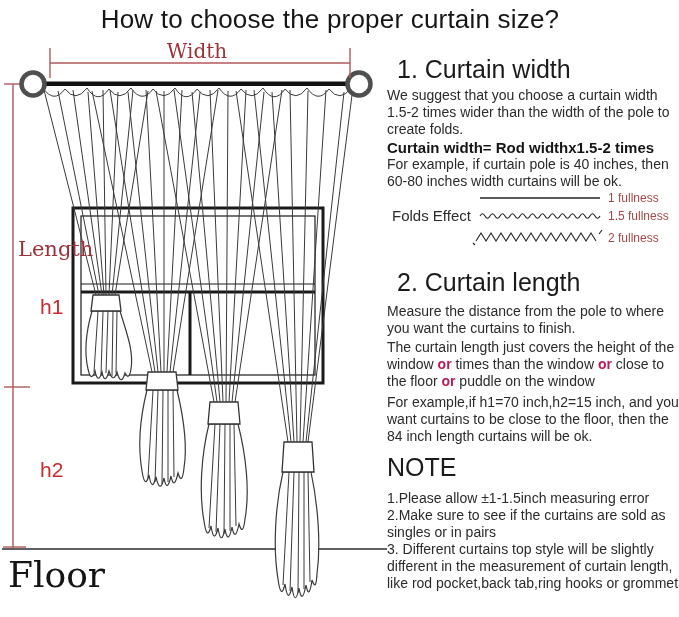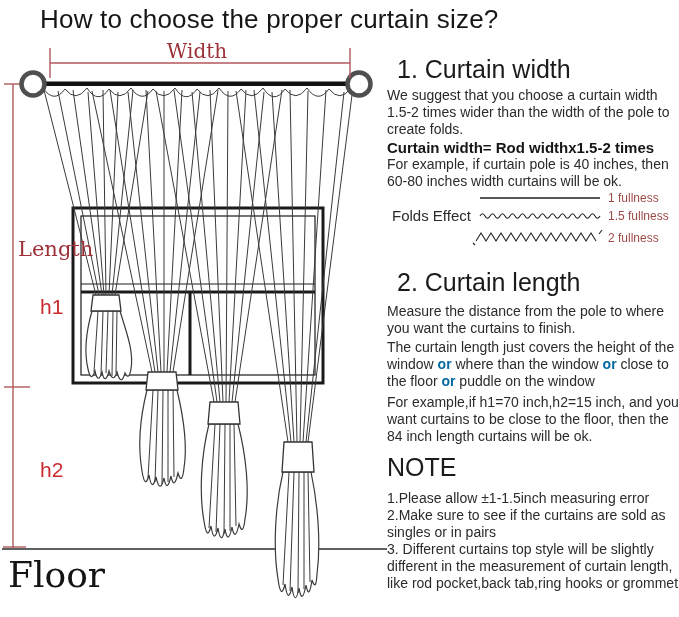--- a/index.html
+++ b/index.html
@@ -1,28 +1,28 @@
 <!DOCTYPE html>
 <html><head>
 <meta charset="utf-8">
 <style>
   html,body{margin:0;padding:0;background:#fff;}
   #stage{position:relative;width:679px;height:617px;background:#fff;overflow:hidden;
          font-family:"Liberation Sans",sans-serif;color:#2b2b2b;}
-  .title{position:absolute;left:40px;top:4px;width:580px;
+  .title{position:absolute;left:40px;top:4px;width:580px;text-align:center;
          font-size:26px;color:#161616;letter-spacing:0.2px;}
   svg text{font-family:"Liberation Sans",sans-serif;}
   svg text.serif{font-family:"DejaVu Serif","Liberation Serif",serif;}
   .col{position:absolute;left:387px;width:294px;}
   .h-sec{font-size:25px;color:#1b1b1b;padding-left:10px;}
   .body-p{font-size:14px;line-height:17px;color:#2b2b2b;}
   .formula{font-size:15px;font-weight:bold;color:#161616;}
   .note-h{font-size:25px;color:#1b1b1b;}
   .note-items .body-p{margin:0;}
-  b{color:#0369a1;}
+  b{color:#be185d;}
   .lineart{stroke:#3a3a3a;stroke-width:1;fill:none;}
   .lineart2{stroke:#3a3a3a;stroke-width:1.2;fill:#ffffff;}
   .redline{stroke:#b0595c;stroke-width:1.4;fill:none;}
 </style>
 </head>
 <body>
 
 <div id="stage">
 
   <div class="title">How to choose the proper curtain size?</div>
@@ -117,21 +117,21 @@
     <path fill="none" stroke="#222" stroke-width="1.1" d="M85,53 l2,2 M88,51 l5,-8 l5,8 l5,-8 l5,8 l5,-8 l5,8 l5,-8 l5,8 l5,-8 l5,8 l5,-8 l5,8 l5,-8 l5,8 l5,-8 l5,8 l5,-8 l5,8 l5,-8 l5,8 l5,-8 l5,8 l5,-8 l5,8 M211,44 l3,-4"></path>
     <text x="220" y="12" font-size="12" fill="#9e4a48">1 fullness</text>
     <text x="220" y="30" font-size="12" fill="#9e4a48">1.5 fullness</text>
     <text x="220" y="52" font-size="12" fill="#9e4a48">2 fullness</text>
   </svg>
 
   <div class="col h-sec" style="top:268px;">2. Curtain length</div>
 
   <div class="col body-p" style="top:303px;">Measure the distance from the pole to where you want the curtains to finish.</div>
 
-  <div class="col body-p" style="top:339px;"><span>The curtain length just covers the height of the window </span><b>or</b><span> where than the window </span><b>or</b><span> close to the floor </span><b>or</b><span> puddle on the window</span></div>
+  <div class="col body-p" style="top:339px;"><span>The curtain length just covers the height of the window </span><b>or</b><span> times than the window </span><b>or</b><span> close to the floor </span><b>or</b><span> puddle on the window</span></div>
 
   <div class="col body-p" style="top:394px;">For example,if h1=70 inch,h2=15 inch, and you want curtains to be close to the floor, then the 84 inch length curtains will be ok.</div>
 
   <div class="col note-h" style="top:453px;">NOTE</div>
 
   <div class="col note-items" style="top:490px;">
     <div class="body-p">1.Please allow ±1-1.5inch measuring error</div>
     <div class="body-p">2.Make sure to see if the curtains are sold as singles or in pairs</div>
     <div class="body-p">3. Different curtains top style will be slightly different in the measurement of curtain length, like rod pocket,back tab,ring hooks or grommet</div>
   </div>

